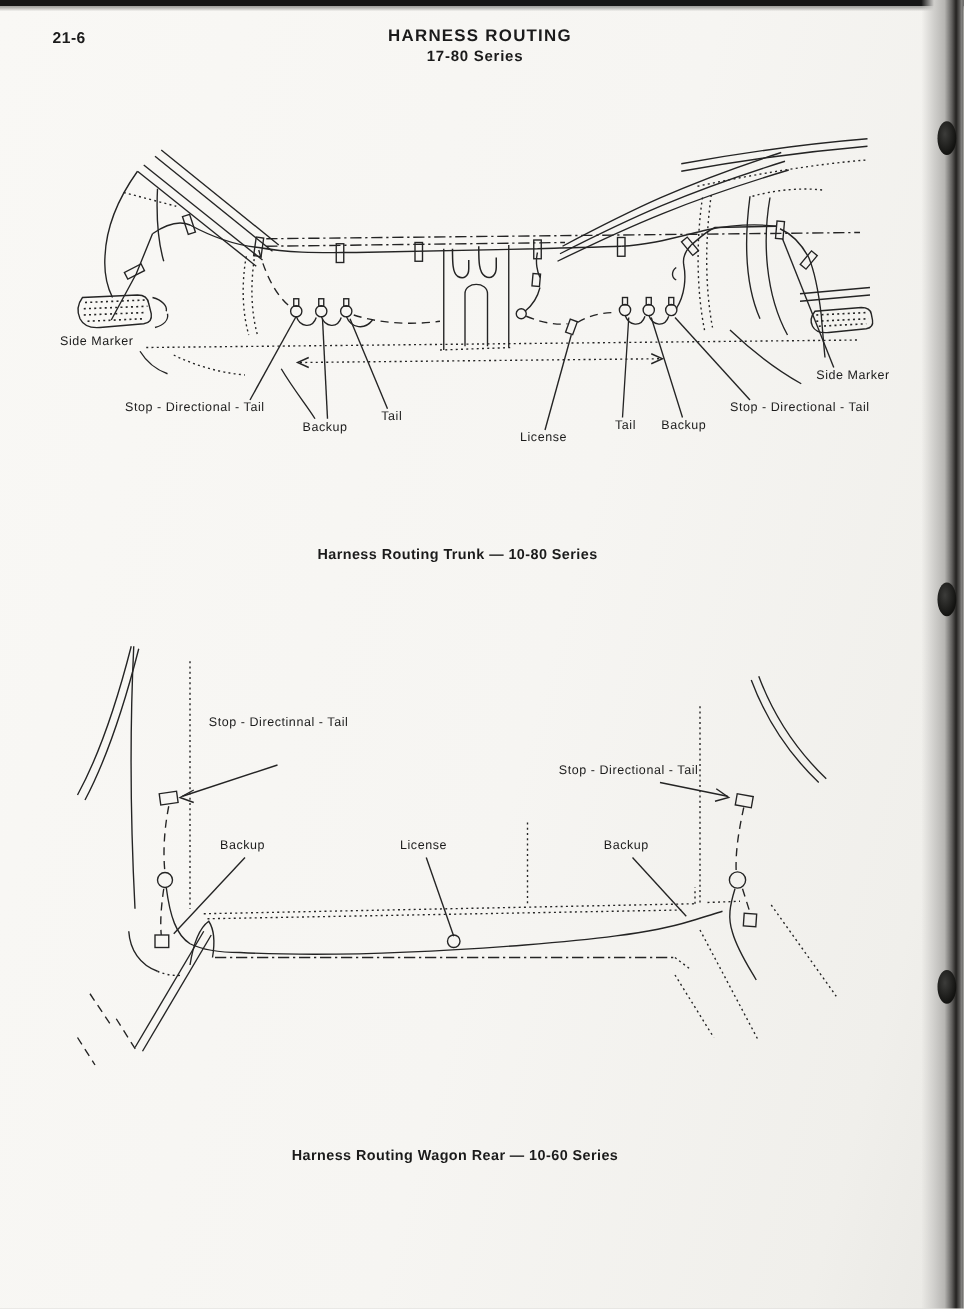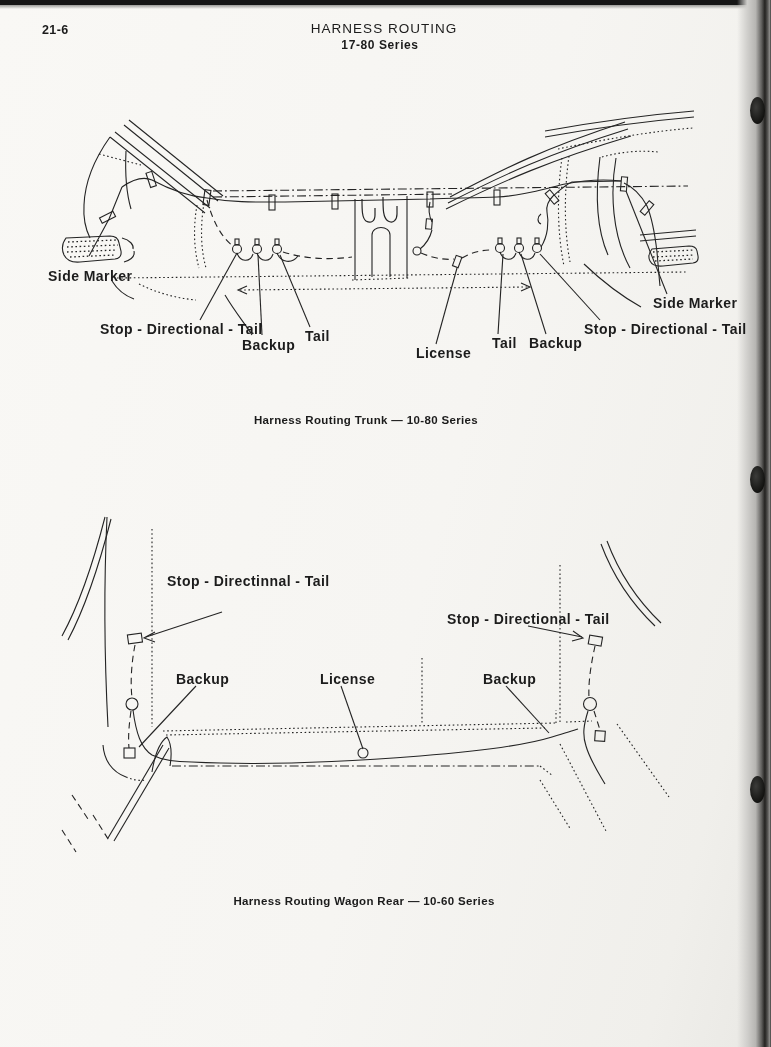--- a/index.html
+++ b/index.html
@@ -14,27 +14,27 @@
   .edge-band { position:absolute; right:0; top:0; bottom:0; width:34px;
     background:linear-gradient(to right, rgba(160,160,155,0) 0%, #d0cfcc 30%, #b6b5b2 55%,
       #61605e 72%, #232220 82%, #565553 90%, #8b8a88 96%, #3a3937 100%); }
   .hole { position:absolute; width:15px; height:27px; border-radius:50%;
     background:radial-gradient(ellipse at 40% 38%, #3c3c3a 0%, #121210 70%); }
   .hole.h1 { left:750px; top:97px; }
   .hole.h2 { left:750px; top:466px; }
   .hole.h3 { left:750px; top:776px; }
   .pagenum { position:absolute; left:42px; top:23px; font-weight:bold; font-size:12.5px; letter-spacing:.4px; }
   .title   { position:absolute; left:384px; top:21px; transform:translateX(-50%);
-             font-weight:normal; font-size:13.5px; letter-spacing:1px; }
+             font-weight:bold; font-size:13.5px; letter-spacing:1px; }
   .subtitle{ position:absolute; left:380px; top:38px; transform:translateX(-50%);
              font-weight:bold; font-size:12px; letter-spacing:.6px; }
-  .lbl { position:absolute; font-weight:bold; font-size:14px; letter-spacing:.45px;
+  .lbl { position:absolute; font-weight:normal; font-size:10px; letter-spacing:.45px;
          white-space:nowrap; color:#1c1c1c; }
   .caption { position:absolute; transform:translateX(-50%); font-weight:bold;
-             font-size:11.5px; letter-spacing:.35px; white-space:nowrap; }
+             font-size:11.5px; letter-spacing:.35px; white-space:nowrap;margin-top:24px; }
   .cap1 { left:366px; top:414px; }
   .cap2 { left:364px; top:895px; }
   svg.art { position:absolute; left:0; top:0; }
   svg.art path, svg.art line, svg.art circle, svg.art rect, svg.art polyline
     { stroke:#242424; fill:none; stroke-width:1.1; }
   .dot     { stroke-dasharray:1.6 2.6; }
   .dash    { stroke-dasharray:6.5 4.5; }
   .dashdot { stroke-dasharray:9 3 1.8 3; }
   .thick   { stroke-width:3.2; }
   .w16     { stroke-width:1.6; }

